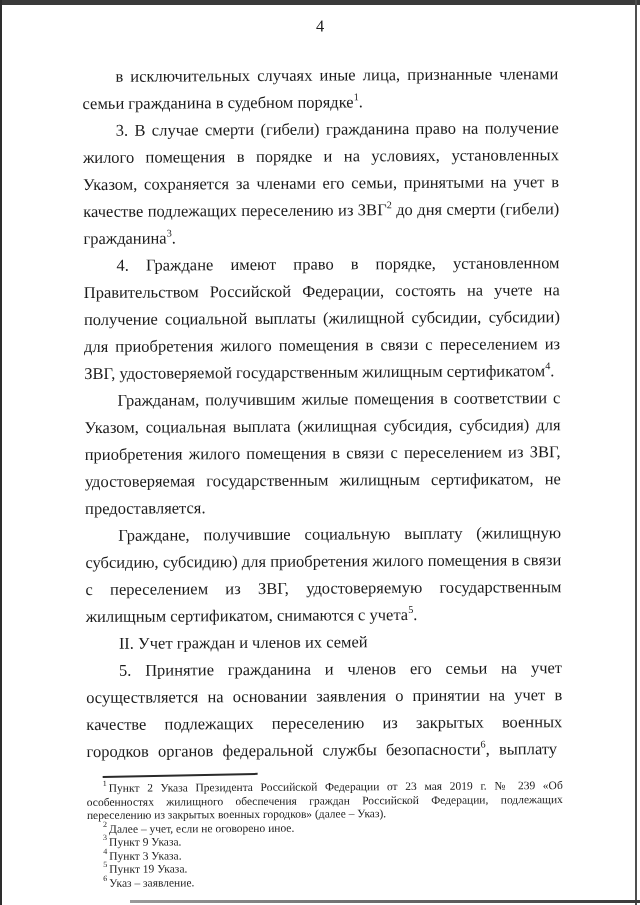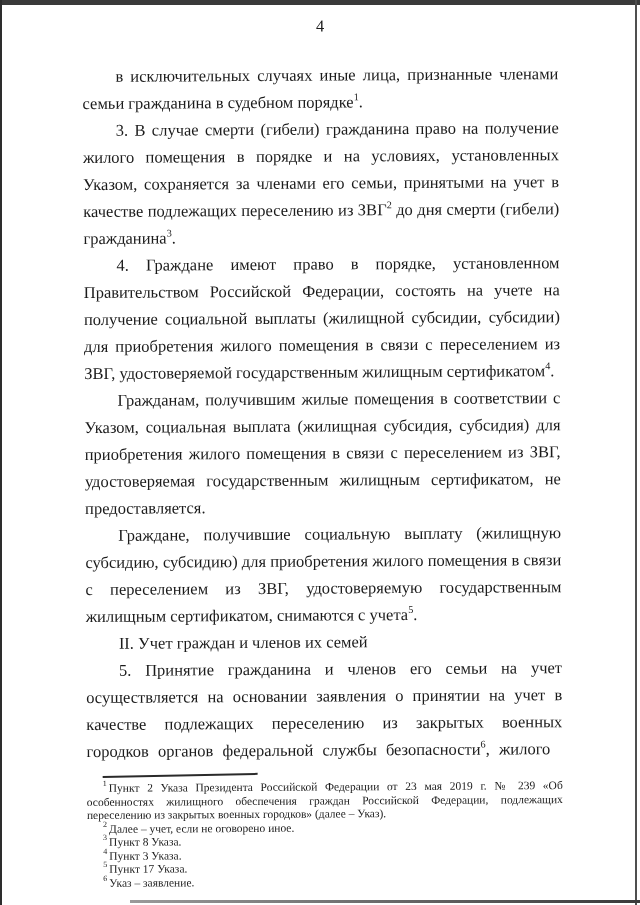--- a/index.html
+++ b/index.html
@@ -98,32 +98,32 @@
     <p class="body-para"><span>3. В случае смерти (гибели) гражданина право на получение жилого помещения в порядке и на условиях, установленных Указом, сохраняется за членами его семьи, принятыми на учет в качестве подлежащих переселению из ЗВГ</span><sup>2</sup><span> до дня смерти (гибели) гражданина</span><sup>3</sup><span>.</span></p>
 
     <p class="body-para"><span>4. Граждане имеют право в порядке, установленном Правительством Российской Федерации, состоять на учете на получение социальной выплаты (жилищной субсидии, субсидии) для приобретения жилого помещения в связи с переселением из ЗВГ, удостоверяемой государственным жилищным сертификатом</span><sup>4</sup><span>.</span></p>
 
     <p class="body-para"><span>Гражданам, получившим жилые помещения в соответствии с Указом, социальная выплата (жилищная субсидия, субсидия) для приобретения жилого помещения в связи с переселением из ЗВГ, удостоверяемая государственным жилищным сертификатом, не предоставляется.</span></p>
 
     <p class="body-para"><span>Граждане, получившие социальную выплату (жилищную субсидию, субсидию) для приобретения жилого помещения в связи с переселением из ЗВГ, удостоверяемую государственным жилищным сертификатом, снимаются с учета</span><sup>5</sup><span>.</span></p>
 
     <p class="body-para heading">II. Учет граждан и членов их семей</p>
 
-    <p class="body-para loose"><span>5. Принятие гражданина и членов его семьи на учет осуществляется на основании заявления о принятии на учет в качестве подлежащих переселению из закрытых военных городков органов федеральной службы безопасности</span><sup>6</sup><span>, жилого</span></p>
+    <p class="body-para loose"><span>5. Принятие гражданина и членов его семьи на учет осуществляется на основании заявления о принятии на учет в качестве подлежащих переселению из закрытых военных городков органов федеральной службы безопасности</span><sup>6</sup><span>, выплату</span></p>
 
     <div class="footnotes">
       <div class="fn-sep"></div>
 
       <p class="footnote"><sup>1</sup><span>Пункт 2 Указа Президента Российской Федерации от 23 мая 2019 г. № 239 «Об особенностях жилищного обеспечения граждан Российской Федерации, подлежащих переселению из закрытых военных городков» (далее – Указ).</span></p>
 
       <p class="footnote"><sup>2</sup><span>Далее – учет, если не оговорено иное.</span></p>
 
-      <p class="footnote"><sup>3</sup><span>Пункт 8 Указа.</span></p>
+      <p class="footnote"><sup>3</sup><span>Пункт 9 Указа.</span></p>
 
       <p class="footnote"><sup>4</sup><span>Пункт 3 Указа.</span></p>
 
-      <p class="footnote"><sup>5</sup><span>Пункт 17 Указа.</span></p>
+      <p class="footnote"><sup>5</sup><span>Пункт 19 Указа.</span></p>
 
       <p class="footnote"><sup>6</sup><span>Указ – заявление.</span></p>
     </div>
 
   </div>
 </div>
 
 </body></html>

